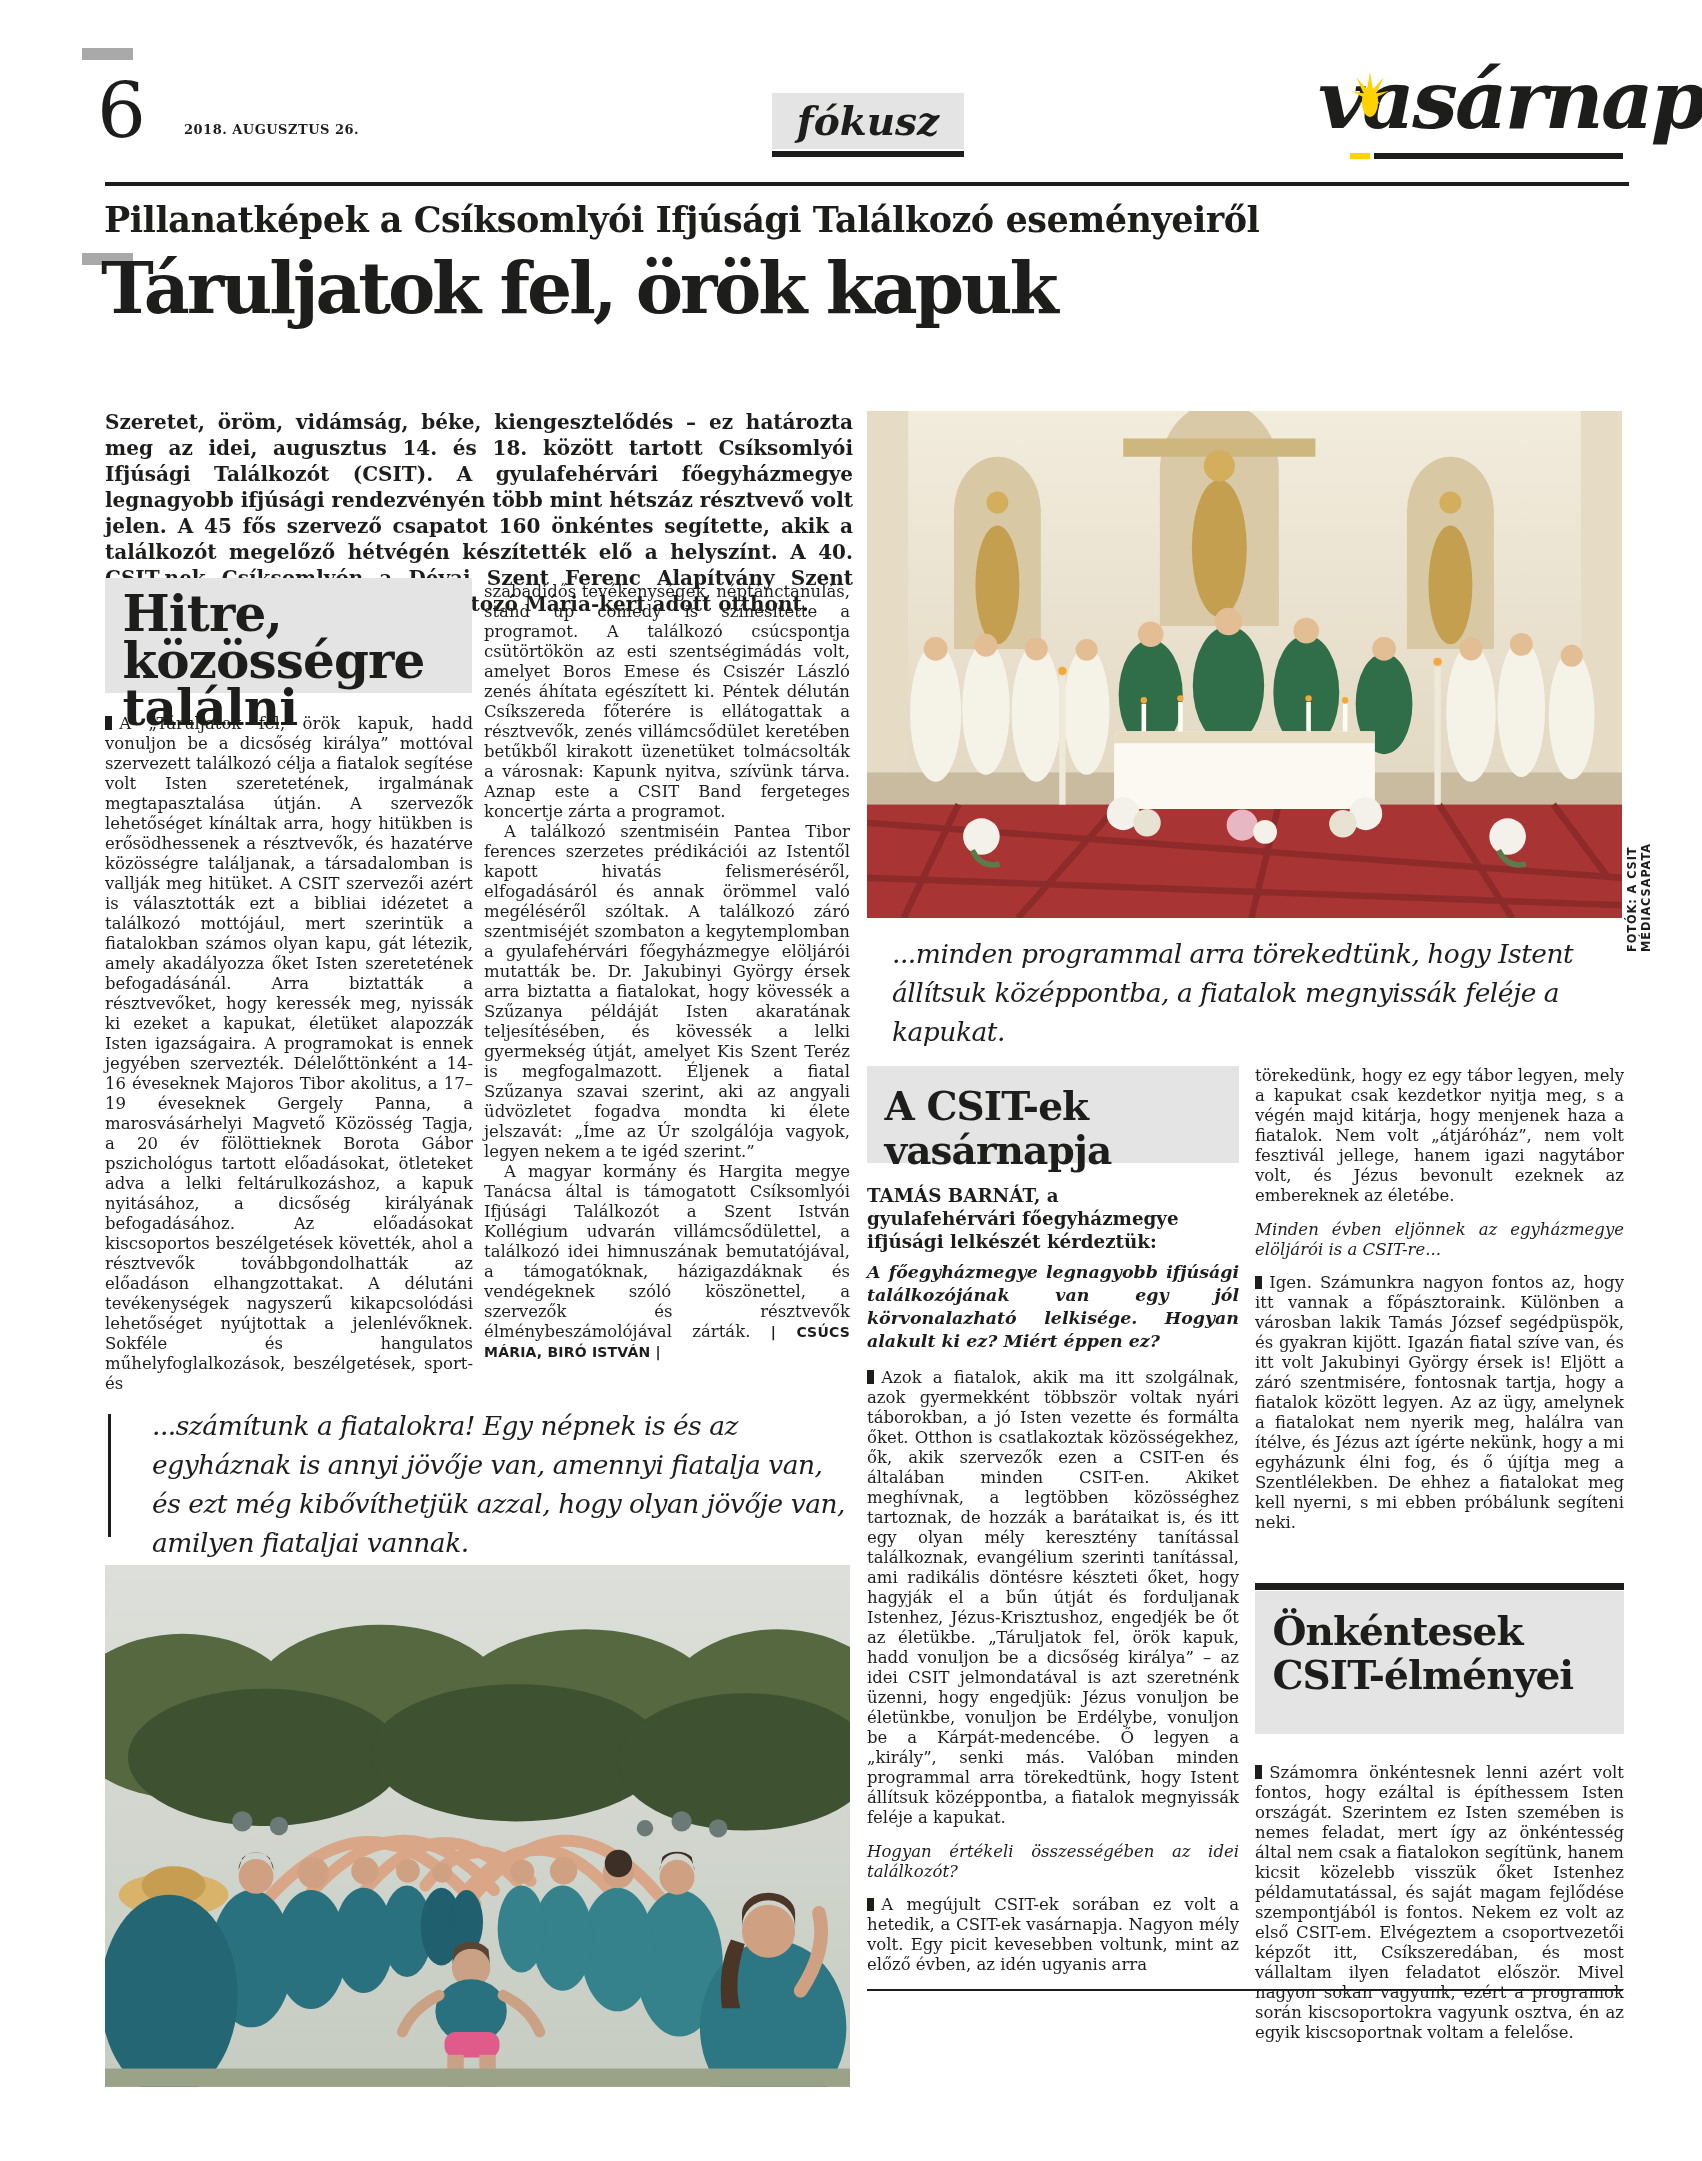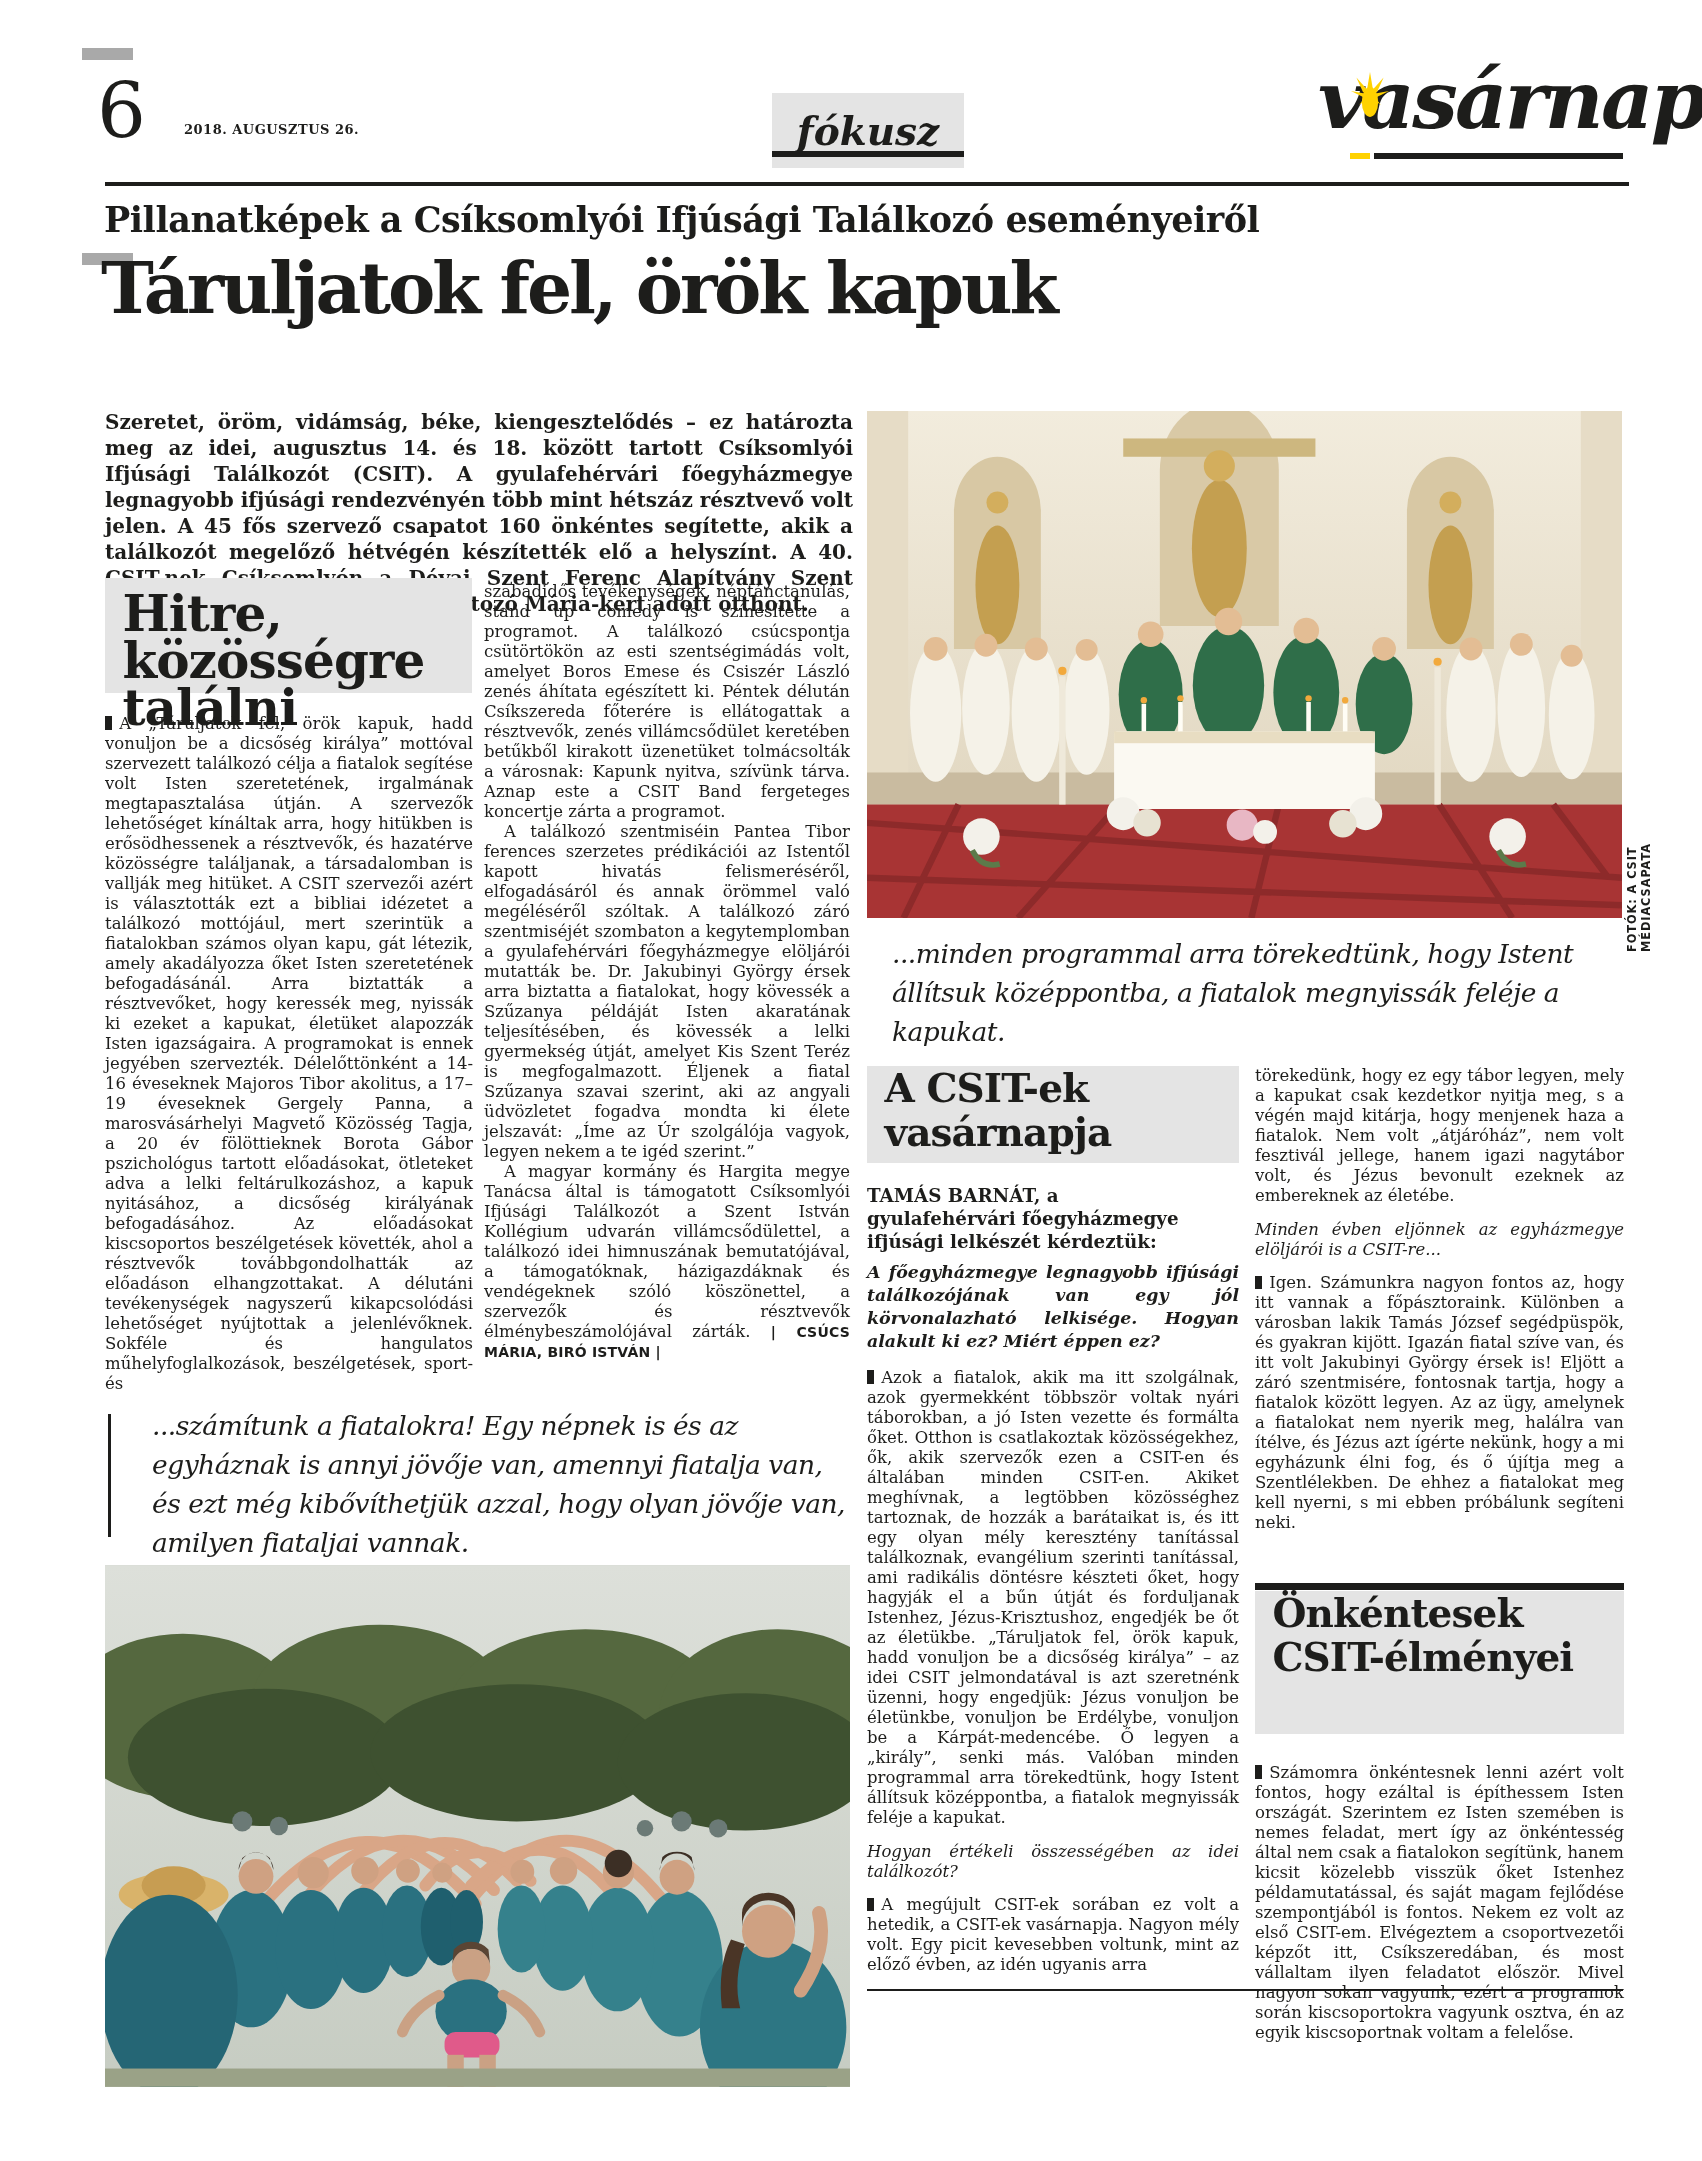--- a/index.html
+++ b/index.html
@@ -4,21 +4,21 @@
 <style>
   html,body{margin:0;padding:0;background:#ffffff;}
   #page{position:relative;width:1702px;height:2161px;background:#fff;color:#1d1d1b;
         font-family:"DejaVu Serif","Liberation Serif",serif;overflow:hidden;}
   .abs{position:absolute;}
 
   
   .regmark{background:#a9a9a9;}
   #pagenum{left:97px;top:72px;font-size:77px;font-weight:400;line-height:1;}
   #pagedate{left:184px;top:122px;font-size:13px;font-weight:700;letter-spacing:0.5px;}
-  #fokuszbox{left:772px;top:93px;width:192px;height:75px;background:#e4e4e4;
+  #fokuszbox{left:772px;top:93px;width:192px;height:56px;background:#e4e4e4;
              display:flex;align-items:center;justify-content:center;}
   #fokuszbox span{font-style:italic;font-weight:700;font-size:39px;}
   #fokuszbar{left:772px;top:151px;width:192px;height:6px;background:#1d1d1b;}
   #brand{left:1318px;top:59px;width:305px;text-align:right;font-style:italic;font-weight:700;
          font-size:81px;line-height:1;letter-spacing:-2.7px;}
   #brandbar{left:1374px;top:153px;width:249px;height:6.4px;background:#1d1d1b;}
   #brandsq{left:1350px;top:153px;width:20px;height:6.4px;background:#ffd200;}
   #sun{left:1348px;top:72px;}
   #mainrule{left:105px;top:182px;width:1524px;height:4.1px;background:#1d1d1b;}
 
@@ -37,21 +37,21 @@
   .pq{font-style:italic;font-size:26.5px;line-height:39px;letter-spacing:-0.5px;}
   #pq1{left:892px;top:934px;width:714px;}
   #pq2{left:152px;top:1406px;width:699px;}
   #pq2bar{left:108px;top:1414px;width:3.2px;height:123px;background:#1d1d1b;}
 
   
   .titlebox{background:#e4e4e4;}
   .titlebox h2{margin:0;padding:12px 0 0 17.4px;font-size:50px;line-height:47px;font-weight:700;letter-spacing:-0.9px;}
   #box1{left:105px;top:578px;width:367px;height:115px;}
   #ibox{left:867px;top:1066px;width:372px;height:97px;}
-  #ibox h2,#volbox h2{padding-top:0;font-size:39px;line-height:44px;}
+  #ibox h2,#volbox h2{padding-top:18px;font-size:39px;line-height:44px;}
   #volbox{left:1255px;top:1591px;width:369px;height:143px;}
   #volrule{left:1255px;top:1583px;width:369px;height:7.3px;background:#1d1d1b;}
   #bottomrule{left:867px;top:1989px;width:756px;height:1.8px;background:#1d1d1b;}
 
   
   .col{font-size:16.5px;line-height:20px;text-align:justify;}
   #col1{left:105px;top:714px;width:368px;height:666px;}
   #col2{left:484px;top:582px;width:366px;height:798px;}
   #col3flow{left:867px;top:1368px;width:372px;height:622px;}
   #col4flow{left:1255px;top:1066px;width:369px;height:517px;}

